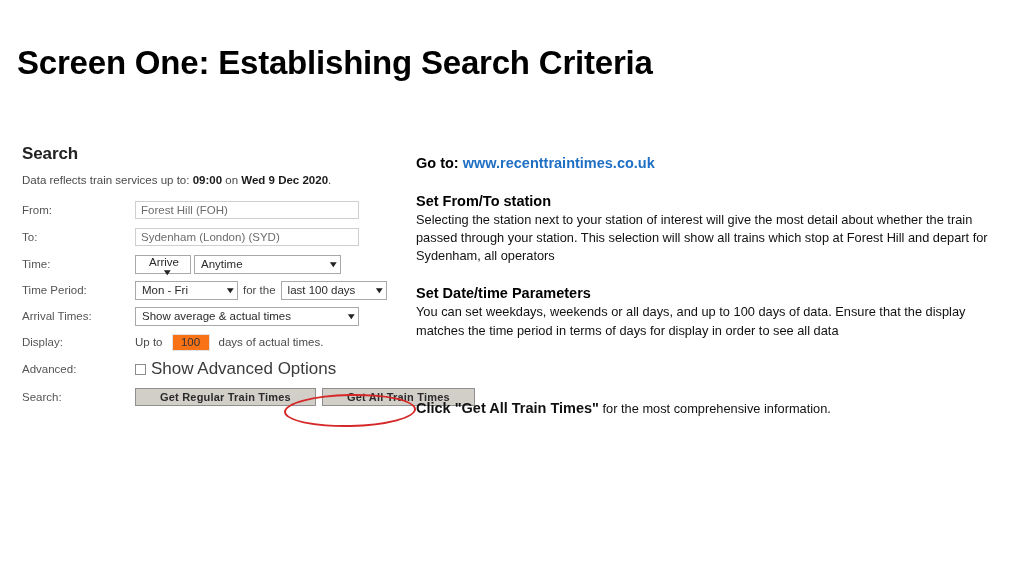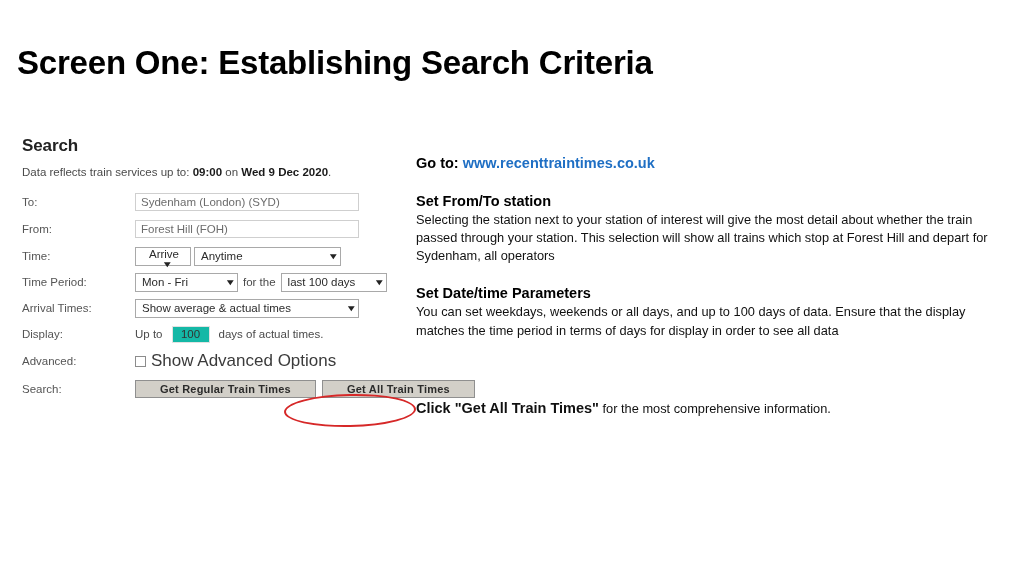--- a/index.html
+++ b/index.html
@@ -25,21 +25,21 @@
     font-weight: bold;
     color: #000000;
     letter-spacing: -0.2px;
     white-space: nowrap;
   }
 
   
   .search-panel {
     position: absolute;
     left: 22px;
-    top: 136px;
+    top: 144px;
     width: 390px;
   }
   .panel-heading {
     font-size: 17px;
     font-weight: bold;
     color: #222222;
     margin: 0 0 10px 0;
     letter-spacing: -0.1px;
   }
   .data-note {
@@ -118,21 +118,21 @@
     margin: 0 5px;
     white-space: nowrap;
   }
 
   .num-input {
     box-sizing: border-box;
     width: 38px;
     height: 17px;
     line-height: 16px;
     border: 1px solid #e2e2e2;
-    background: #14b8a6;
+    background: #f97316;
     font-size: 11.5px;
     color: #333333;
     text-align: center;
     margin: 16px 4px;
     font-family: "Liberation Sans", sans-serif;
   }
 
   .chk {
     box-sizing: border-box;
     width: 11px;
@@ -231,30 +231,30 @@
   <div class="panel-heading">Search</div>
 
   <div class="data-note">
     <span>Data reflects train services up to:</span>
     <b>09:00</b>
     <span>on</span>
     <b>Wed 9 Dec 2020</b><span>.</span>
   </div>
 
   <div class="form-row">
+    <div class="row-label">From:</div>
+    <div class="row-ctrl">
+      <input class="txt-input" type="text" value="Forest Hill (FOH)" style="">
+    </div>
+  </div>
+
+  <div class="form-row">
     <div class="row-label">To:</div>
     <div class="row-ctrl">
       <input class="txt-input" type="text" value="Sydenham (London) (SYD)" style="">
-    </div>
-  </div>
-
-  <div class="form-row">
-    <div class="row-label">From:</div>
-    <div class="row-ctrl">
-      <input class="txt-input" type="text" value="Forest Hill (FOH)" style="">
     </div>
   </div>
 
   <div class="form-row tight">
     <div class="row-label">Time:</div>
     <div class="row-ctrl">
       <div class="sel sel-arrive">
         <span>Arrive</span>
         <span class="chev">▾</span>
       </div>

